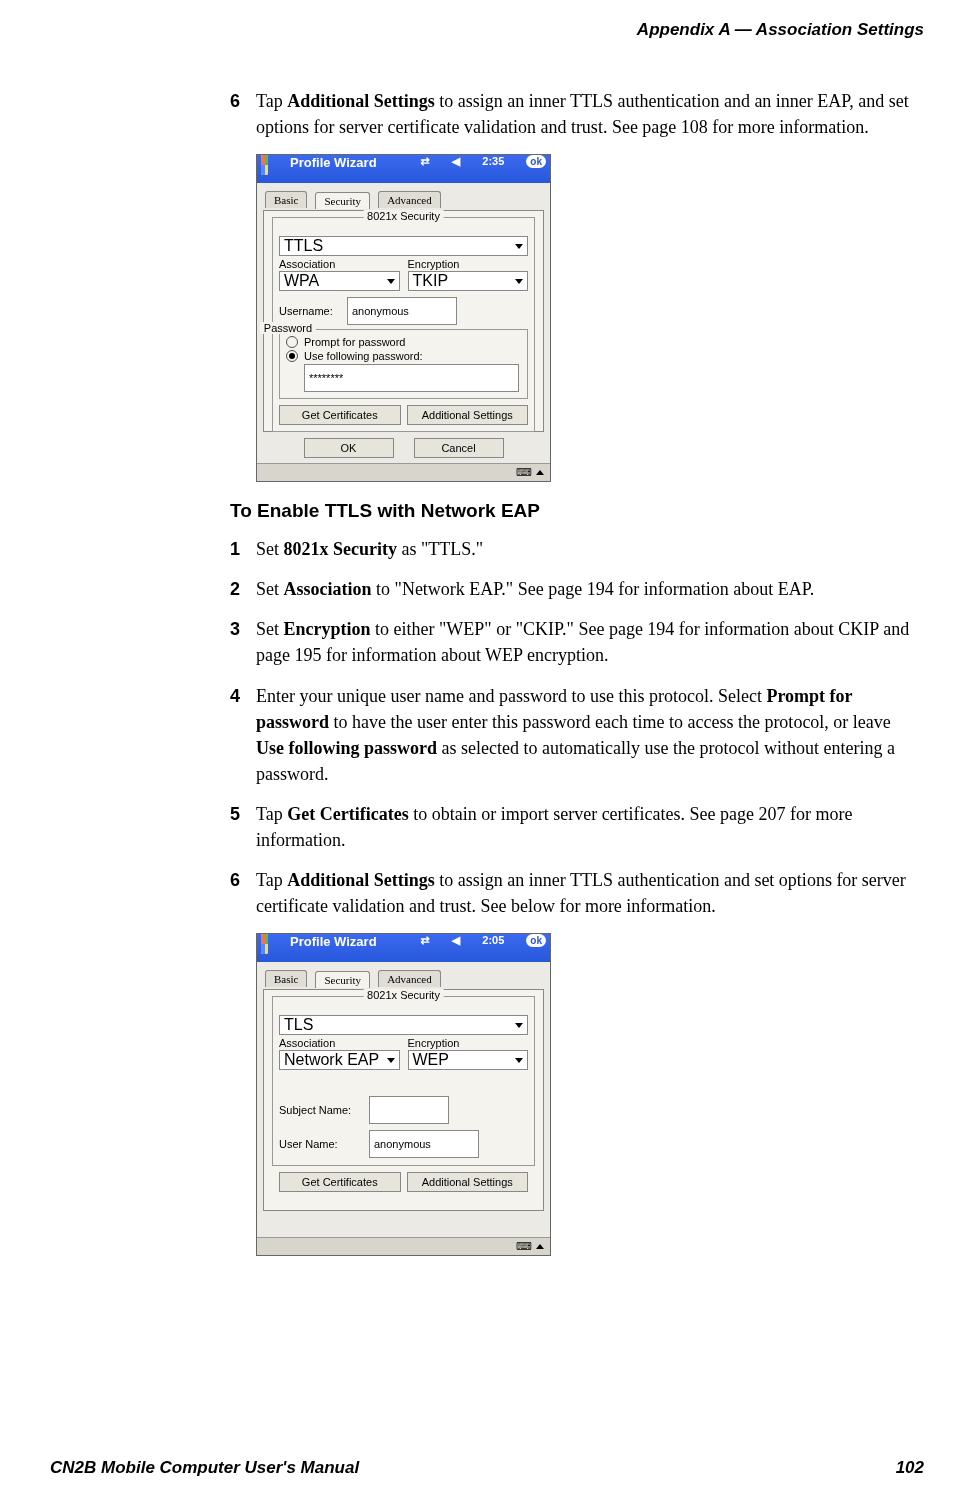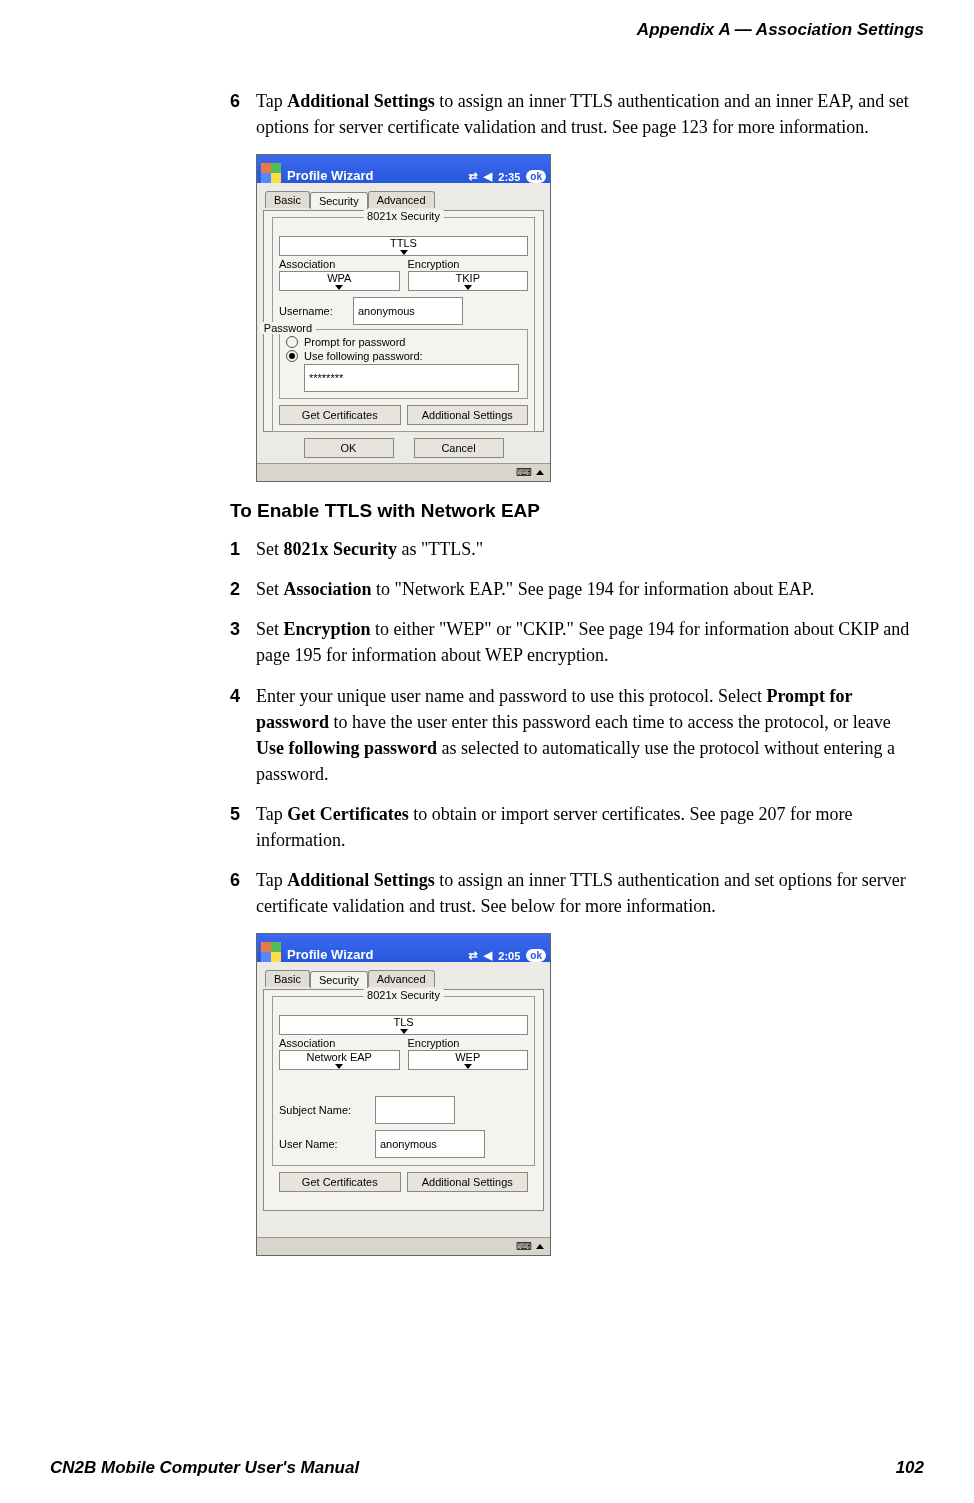--- a/index.html
+++ b/index.html
@@ -67,23 +67,23 @@
     background: #fff;
     margin: 10px 0 18px 26px;
     font-family: Tahoma, Arial, sans-serif;
     font-size: 12px;
   }
   .pda-title {
     background: linear-gradient(#3b6af0,#2757db);
     color: #fff;
     height: 28px;
     display: flex;
-    align-items: flex-end;
+    align-items: flex-start;
     padding: 0 4px;
-    gap: 6px;
+    gap: 22px;
     font-weight: bold;
   }
   .win-flag {
     width: 20px; height: 20px;
     background: #fff;
     border-radius: 2px;
     display: flex; flex-wrap: wrap;
     overflow: hidden;
   }
   .win-flag span { width: 50%; height: 50%; }
@@ -94,23 +94,24 @@
   .ok-badge { background:#fff; color:#2757db; border-radius:9px; padding:1px 4px; font-size:10px; font-weight:bold;}
   .pda-body {
     background: #eceae4;
     padding: 8px 6px 4px 6px;
     height: 280px;
     position: relative;
   }
   .pda-body.short { height: 275px; }
   .tabs {
     display: flex;
-    gap: 0;
+    gap: 8px;
     margin-bottom: 2px;
     margin-left:2px;
+    font-family:Liberation Serif, serif;
   }
   .tab {
     border: 1px solid #888;
     border-bottom: none;
     background: #e0ddd5;
     padding: 2px 8px;
     font-size: 11px;
     border-radius: 3px 3px 0 0;
     cursor:pointer;
   }
@@ -142,42 +143,41 @@
     font-size: 11px;
     white-space: nowrap;
   }
   .dropdown {
     display: flex;
     border: 1px solid #888;
     background: #fff;
     height: 20px;
     align-items: center;
     padding: 0 4px;
-    font-size: 11px;
+    font-size: 16px;
     justify-content: space-between;
-    flex-direction: column;
   }
   .dropdown .arrow {
     width: 0; height: 0;
     border-left: 4px solid transparent;
     border-right: 4px solid transparent;
     border-top: 5px solid #000;
   }
   .row {
     display: flex;
     gap: 8px;
     margin-top: 2px;
     align-items:flex-end;
   }
   .col { flex: 1; display:flex; flex-direction:column; gap:1px;}
   .lbl { font-size: 11px; }
   .field-row {
     display: flex;
     align-items: center;
-    gap: 6px;
+    gap: 0;
     margin-top: 6px;
   }
   .textbox {
     border: 1px solid #888;
     background: #fff;
     height: 28px;
     padding: 0 4px;
     display: flex;
     align-items: center;
     font-size: 11px;
@@ -251,21 +251,21 @@
 </head>
 <body>
 
 <div class="page-header">Appendix A —  Association Settings</div>
 
 <div class="content">
 
   <div class="step">
     <span class="step-num">6</span>
     <span class="step-text">
-      <span>Tap </span><span class="bold">Additional Settings</span><span> to assign an inner TTLS authentication and an inner EAP, and set options for server certificate validation and trust. See page 123 for more information.</span>
+      <span>Tap </span><span class="bold">Additional Settings</span><span> to assign an inner TTLS authentication and an inner EAP, and set options for server certificate validation and trust. See page 108 for more information.</span>
     </span>
   </div>
 
   <div class="pda">
     <div class="pda-title">
       <span class="win-flag">
           <span class="wf1"></span>
           <span class="wf2"></span>
           <span class="wf3"></span>
           <span class="wf4"></span>

